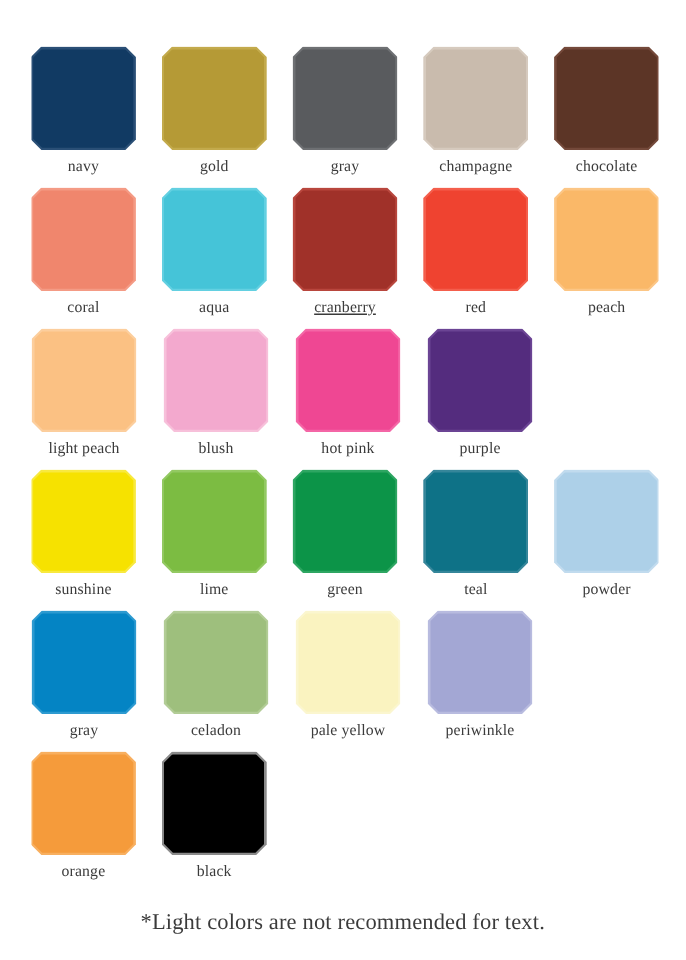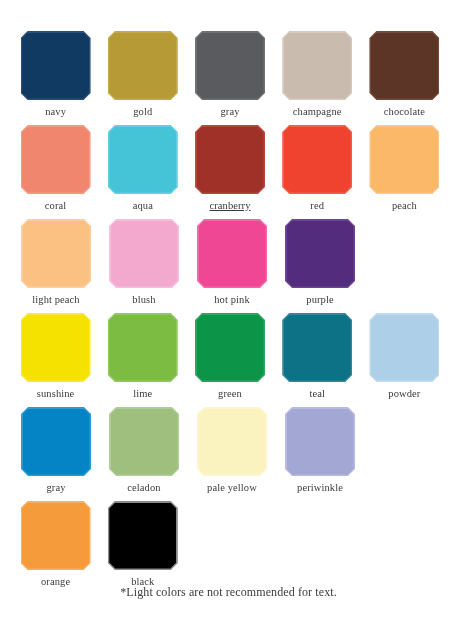--- a/index.html
+++ b/index.html
@@ -70,23 +70,23 @@
     line-height: 13px;
     color: #3b3b3b;
     text-align: center;
     letter-spacing: 0.1px;
     white-space: nowrap;
   }
   .footnote {
     position: absolute;
     left: 0;
     right: 0;
-    top: 585px;
+    top: 607px;
     text-align: center;
-    font-size: 12px;
+    font-size: 15px;
     color: #3b3b3b;
     letter-spacing: 0.1px;
   }
 </style>
 </head>
 <body style="background: rgb(255, 255, 255);">
 
 <div class="sheet">
 
   <div class="grid">

